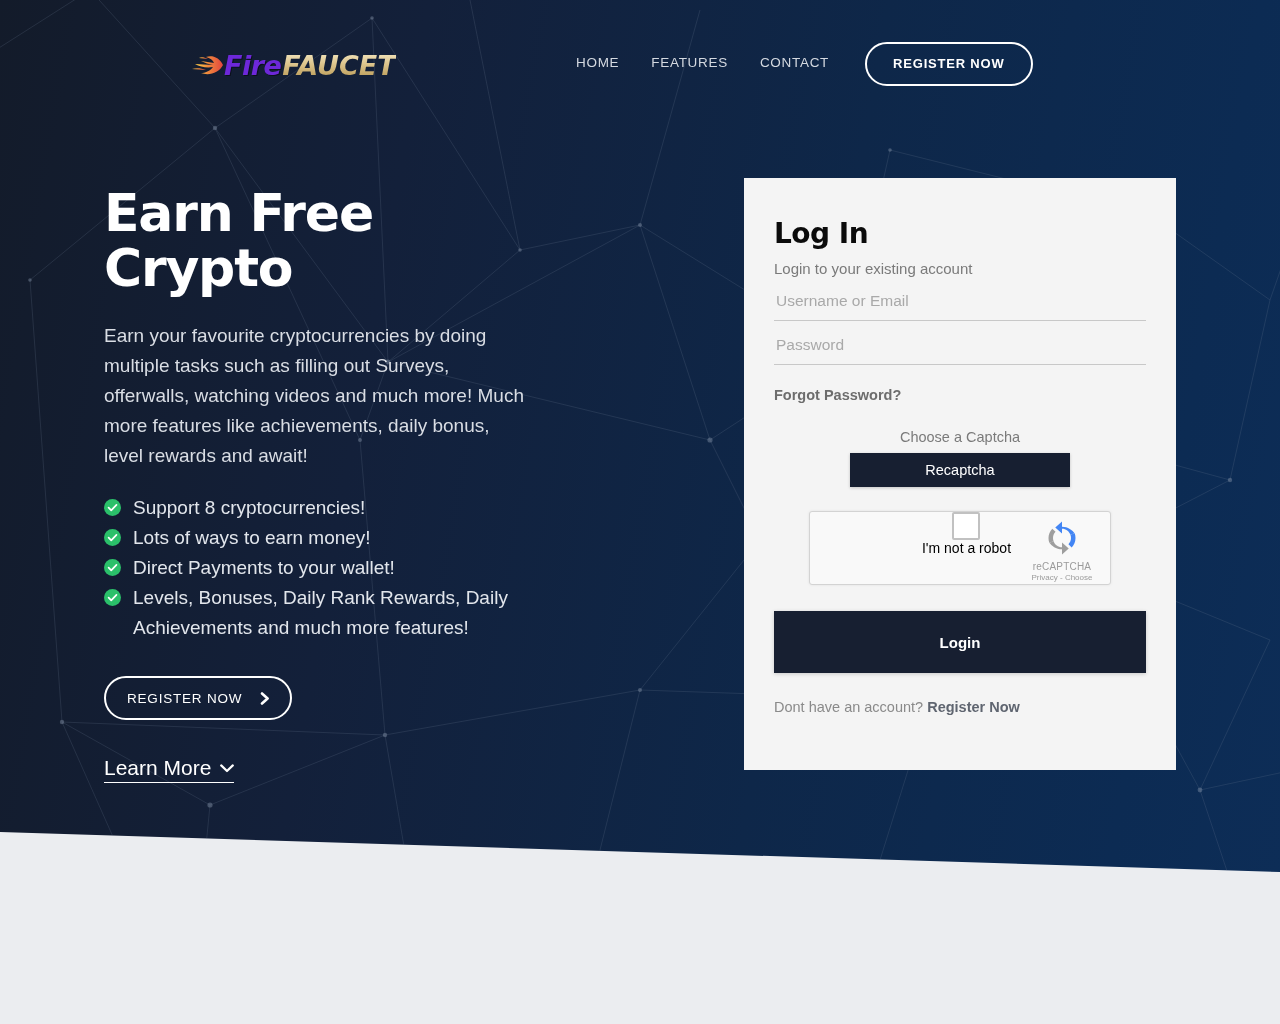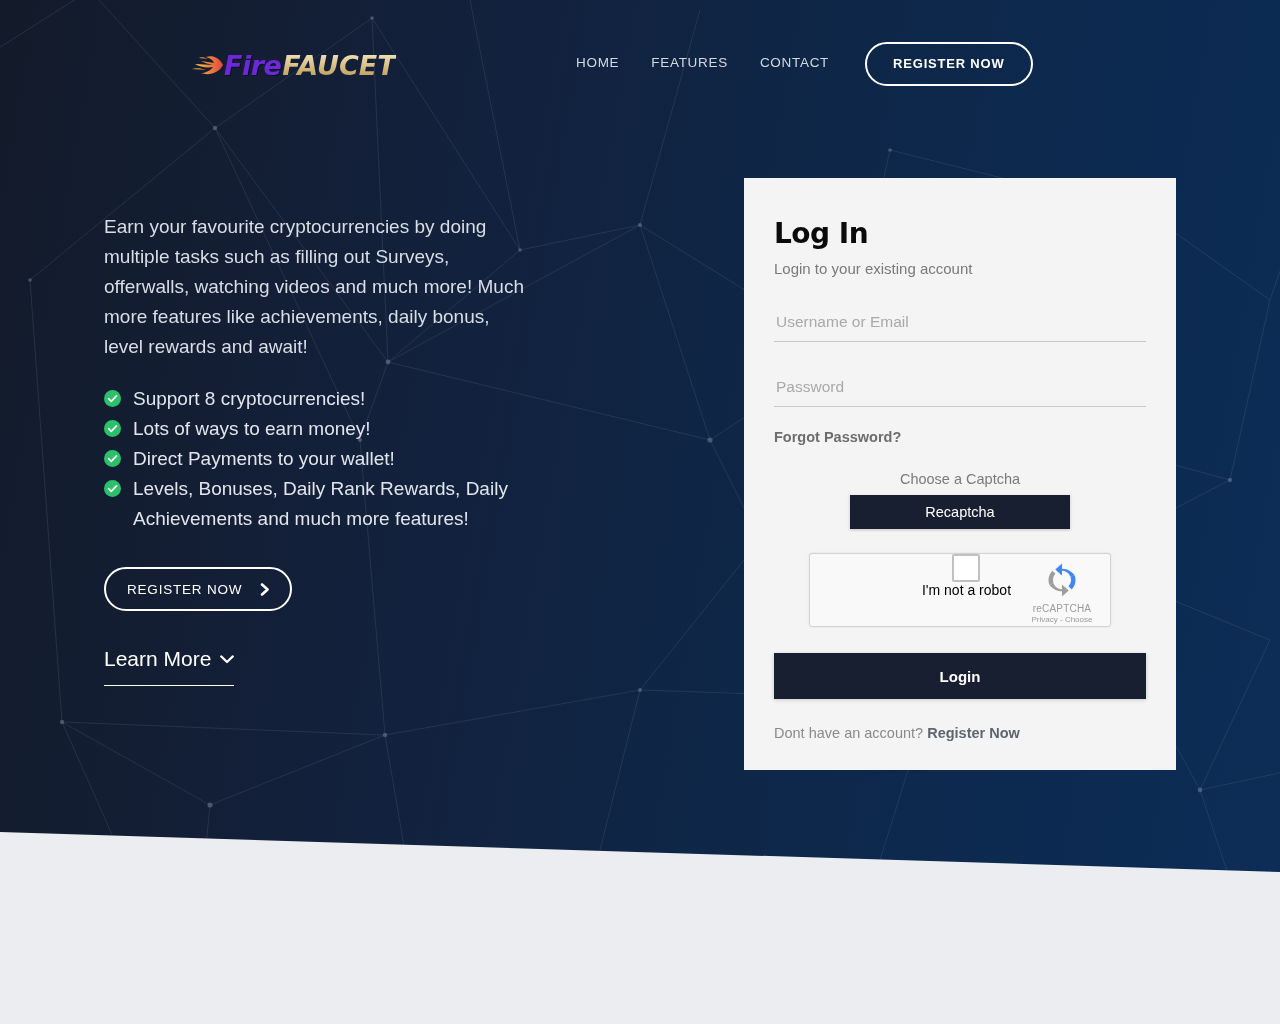--- a/index.html
+++ b/index.html
@@ -173,21 +173,21 @@
 
   #learn-more {
     display: inline-flex;
     align-items: center;
     margin-top: 36px;
     color: #ffffff;
     font-size: 21px;
     font-weight: 300;
     text-decoration: none;
     border-bottom: 1px solid #ffffff;
-    padding-bottom: 14px;
+    padding-bottom: 2px;
     white-space: nowrap;
   }
   #learn-more .caret { margin-left: 9px; display: inline-block; line-height: 0; }
 
   
   #login-card {
     position: absolute;
     left: 744px; top: 178px;
     width: 432px;
     height: 592px;
@@ -203,21 +203,21 @@
     letter-spacing: -0.5px;
     line-height: 1;
   }
   #login-subtitle {
     margin-top: 12px;
     font-size: 15px;
     color: #7a7a7a;
     font-weight: 400;
   }
   .field {
-    margin-top: 30px;
+    margin-top: 9px;
     position: relative;
   }
   .field input {
     width: 372px;
     height: 35px;
     border: none;
     border-bottom: 1px solid #c8c8c8;
     background: transparent;
     font-family: "Liberation Sans", sans-serif;
     font-size: 15.5px;
@@ -300,21 +300,21 @@
   #recaptcha-brand .rc-legal {
     font-size: 8px;
     color: #9b9b9b;
     margin-top: 1px;
   }
   #recaptcha-brand .rc-legal a { color: #9b9b9b; text-decoration: none; }
 
   #login-button {
     display: block;
     width: 372px;
-    height: 46px;
+    height: 62px;
     margin-top: 26px;
     background: #171f31;
     color: #ffffff;
     border: none;
     font-family: "Liberation Sans", sans-serif;
     font-size: 15px;
     font-weight: bold;
     cursor: pointer;
     box-shadow: 0 1px 4px rgba(0,0,0,.18);
   }
@@ -421,20 +421,21 @@
 
   <nav id="nav">
     <a class="nav-link" href="#">HOME</a>
     <a class="nav-link" href="#">FEATURES</a>
     <a class="nav-link" href="#">CONTACT</a>
     <a class="nav-register" href="#">REGISTER NOW</a>
   </nav>
 </div>
 
 <div id="left-col">
+  <h1 id="hero-title">Earn Free Crypto</h1>
   <p id="hero-sub">Earn your favourite cryptocurrencies by doing multiple tasks such as filling out Surveys, offerwalls, watching videos and much more! Much more features like achievements, daily bonus, level rewards and await!</p>
 
   <ul id="feature-list">
     <li class="feature-item">
       <svg class="check-icon" viewBox="0 0 24 24">
         <circle cx="12" cy="12" r="12" fill="#2bc06a"></circle>
         <path d="M6.5 12.3 L10.2 16 L17.6 8.4" stroke="#ffffff" stroke-width="2.4" fill="none" stroke-linecap="round" stroke-linejoin="round"></path>
       </svg>
       <span>Support 8 cryptocurrencies!</span>
     </li>

